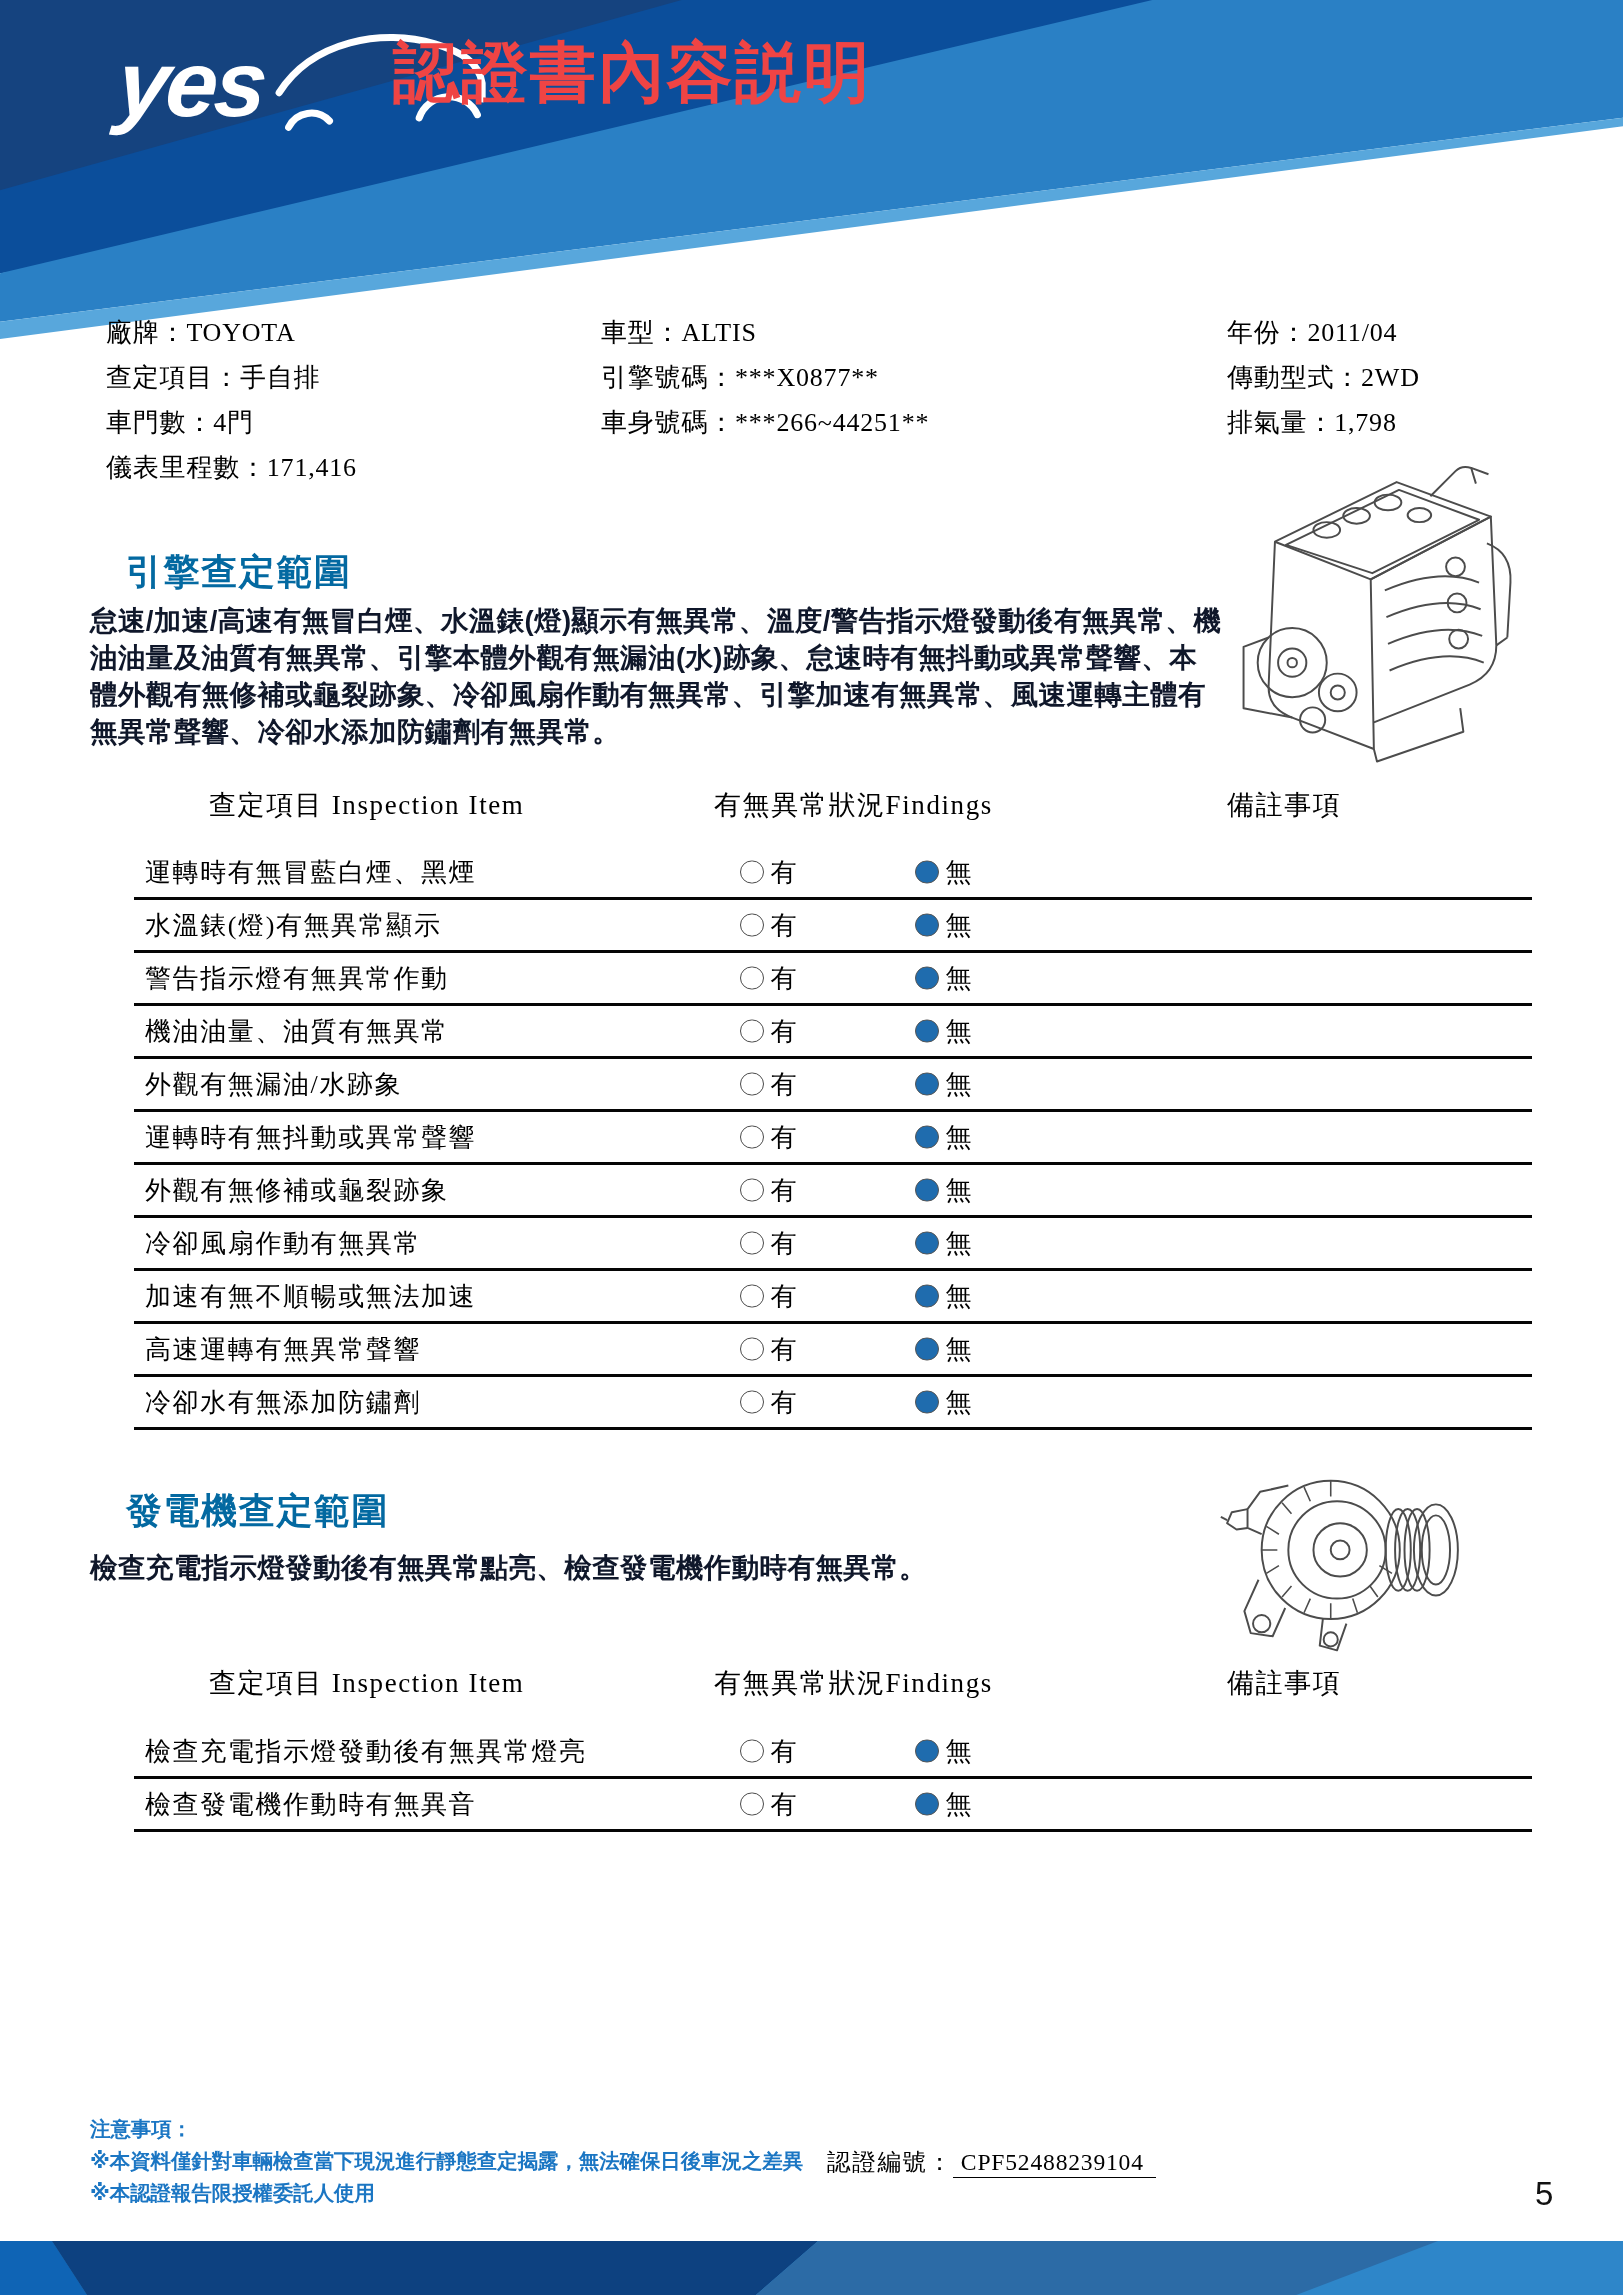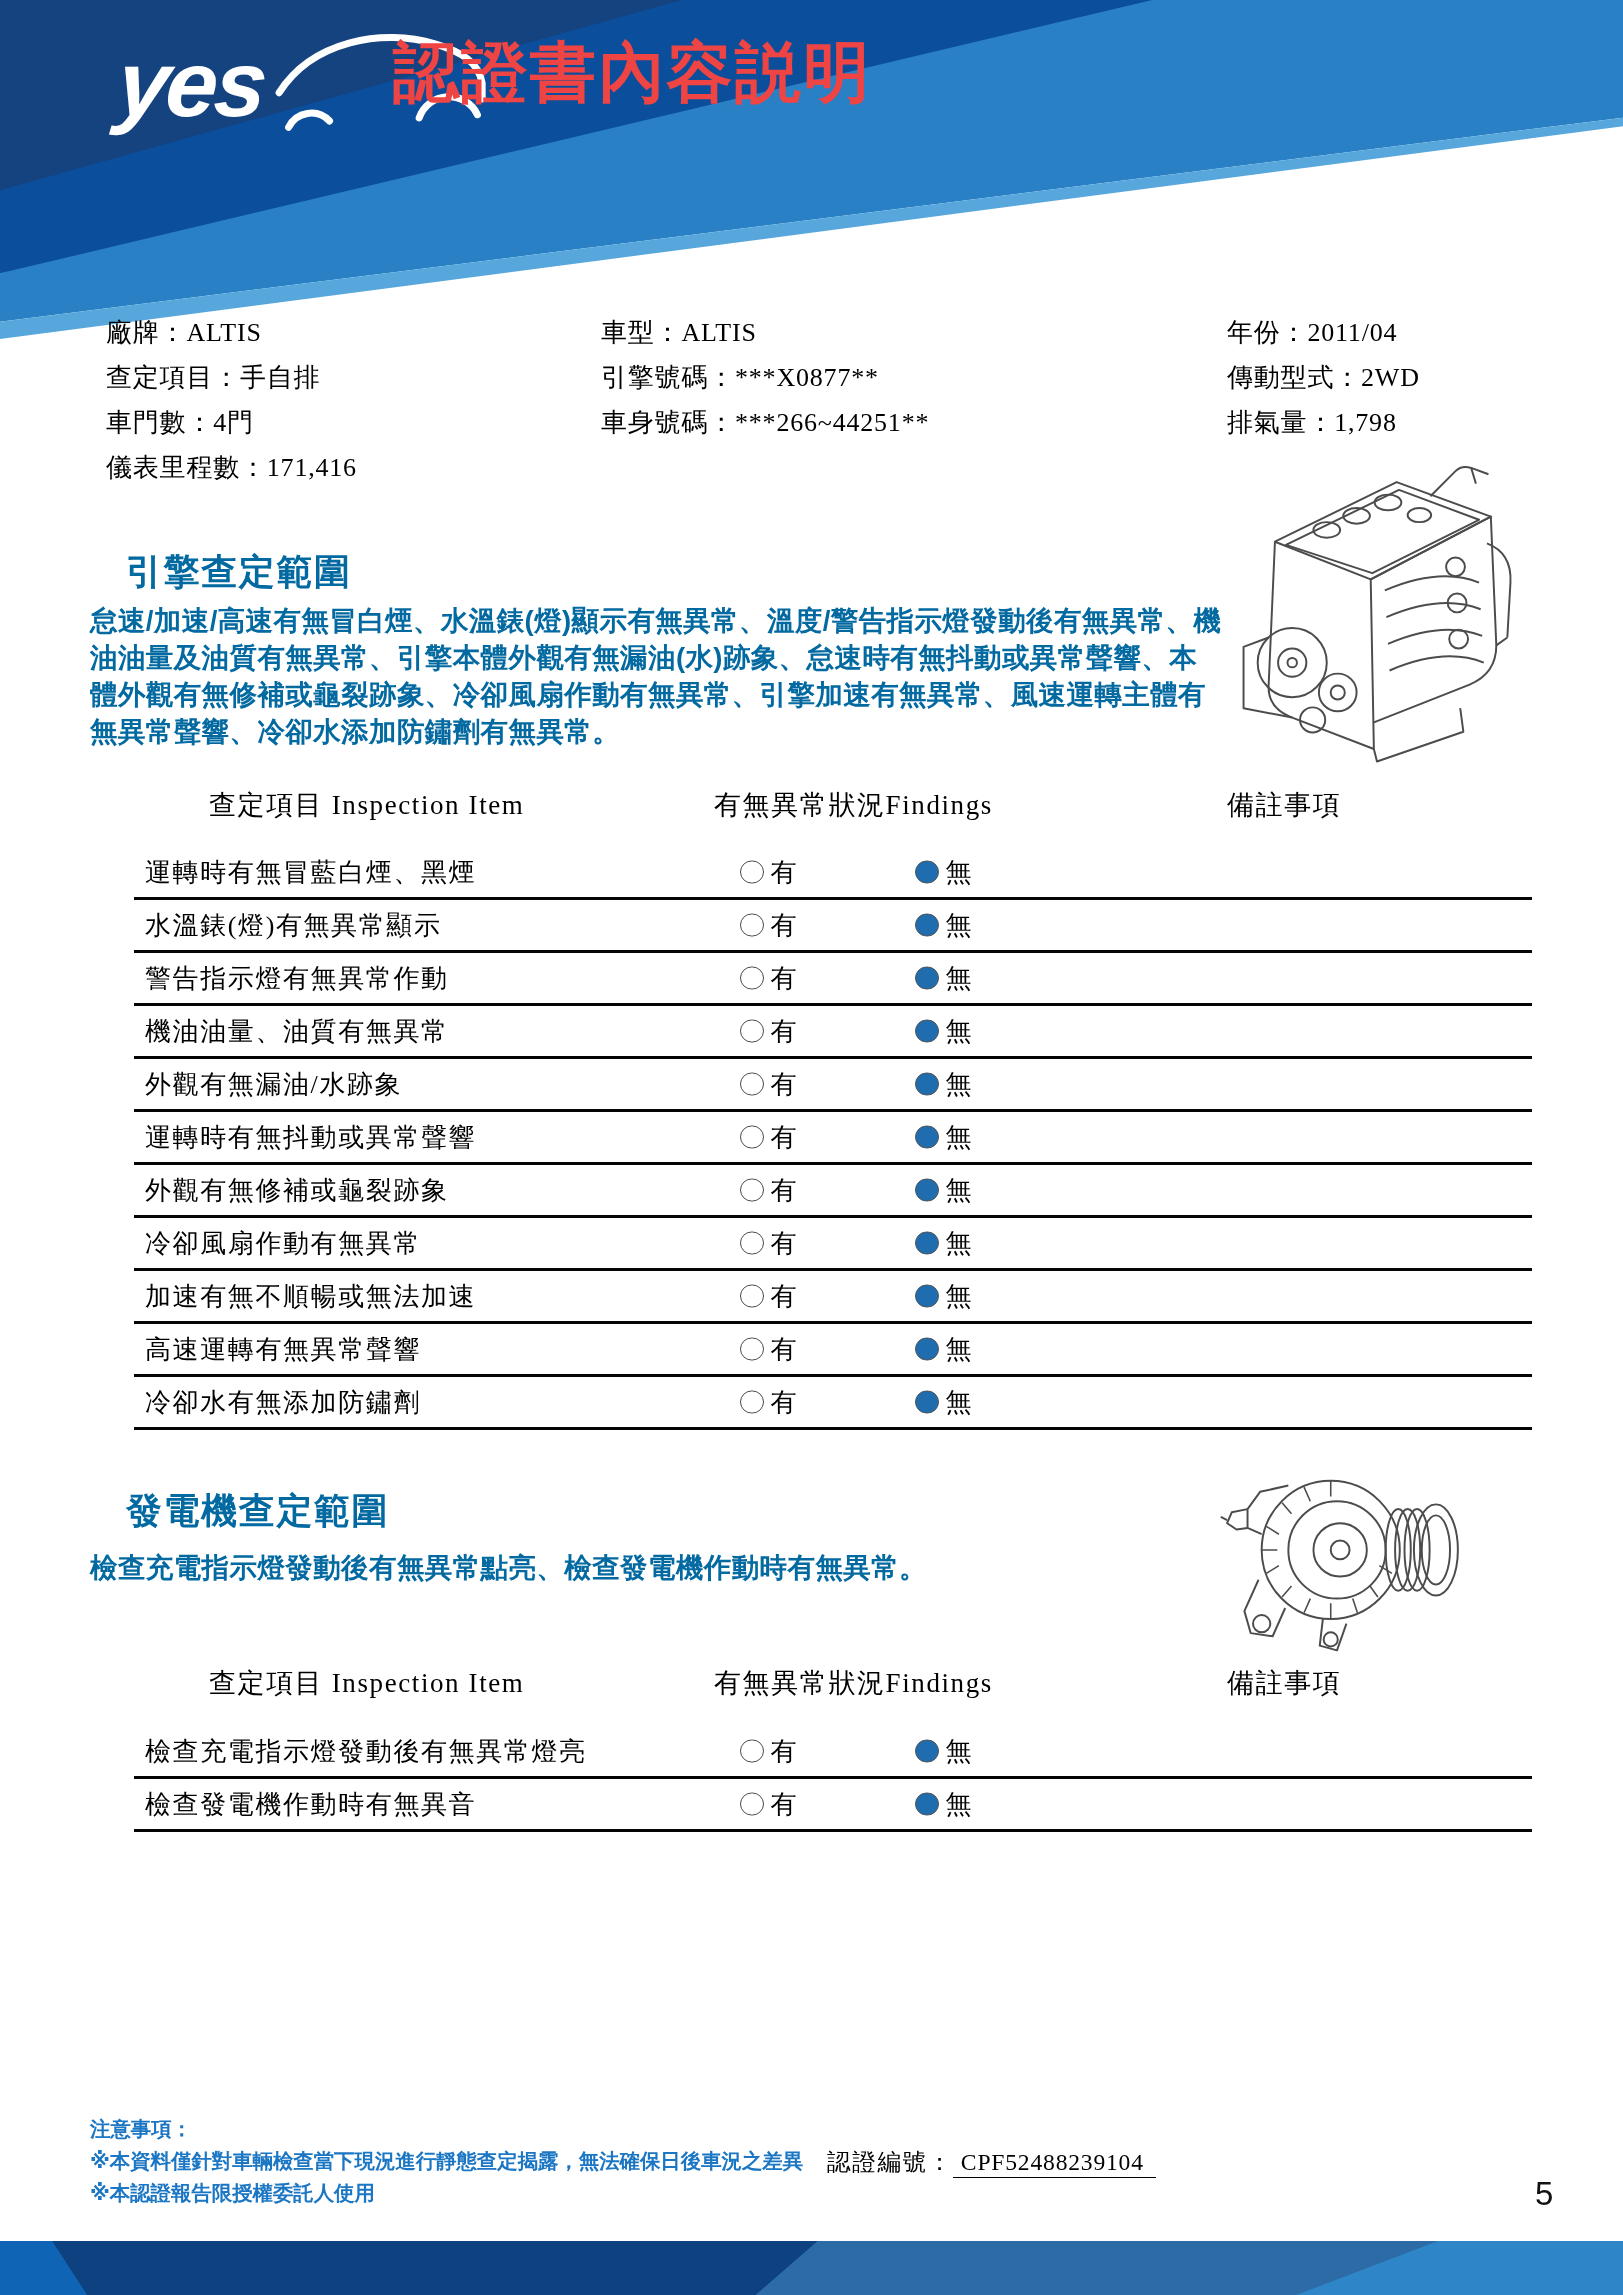--- a/index.html
+++ b/index.html
@@ -27,21 +27,21 @@
   .info-col.c1{left:106px;}
   .info-col.c2{left:601px;}
   .info-col.c3{left:1213px;margin-left:14px;}
 
   
   .sec-heading{position:absolute;left:126px;
         font-family:"Liberation Sans","DejaVu Sans",sans-serif;
         font-size:36px;font-weight:900;color:#0369a1;letter-spacing:1.6px;}
   .sec-desc{position:absolute;left:90px;
         font-family:"Liberation Sans","DejaVu Sans",sans-serif;
-        font-size:27.5px;font-weight:900;line-height:37px;letter-spacing:0.4px;color:#0369a1;}
+        font-size:27.5px;font-weight:900;line-height:37px;letter-spacing:0.4px;color:#0f172a;}
   #engine-heading{top:548px;}
   #engine-desc{top:602px;width:1135px;}
   #gen-heading{top:1487px;}
   #gen-desc{top:1549px;width:1335px;}
 
   
   .table-head{position:absolute;left:134px;width:1398px;height:39px;font-size:27px;letter-spacing:1.6px;}
   .table-head .th{position:absolute;top:0;white-space:nowrap;}
   .th.th-item{left:75px;}
   .th.th-findings{left:580px;}
@@ -101,21 +101,21 @@
         <path d="M18,96 C60,30 150,14 216,34 C250,44 272,58 276,84 L276,104"></path>
         <path d="M196,128 a40,40 0 0 1 74,-4"></path>
         <path d="M30,140 a32,32 0 0 1 52,-8"></path>
       </g>
     </svg>
     <div class="page-title">認證書內容説明</div>
   </div>
 
   <div class="info-col c1">
 
-  <div class="info-line">廠牌：ALTIS</div>
+  <div class="info-line">廠牌：TOYOTA</div>
       <div class="info-line">查定項目：手自排</div>
       <div class="info-line">車門數：4門</div>
       <div class="info-line">儀表里程數：171,416</div>
     </div>
   <div class="info-col c2">
 
   <div class="info-line">車型：ALTIS</div>
       <div class="info-line">引擎號碼：***X0877**</div>
       <div class="info-line">車身號碼：***266~44251**</div>
     </div>

